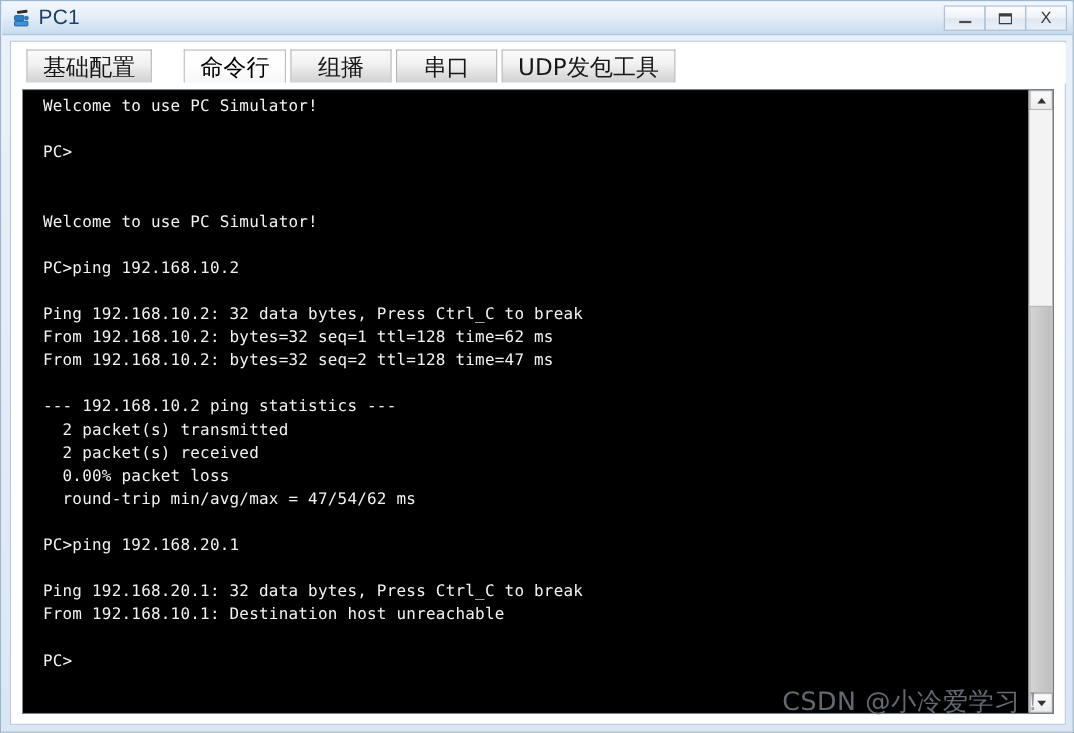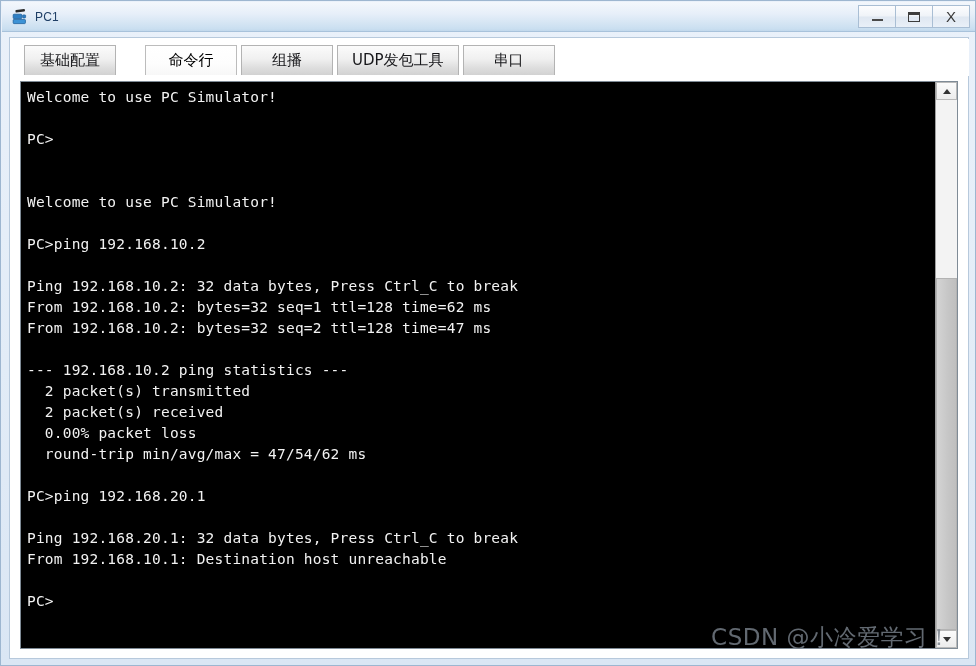--- a/index.html
+++ b/index.html
@@ -43,21 +43,21 @@
     display: flex;
     align-items: center;
     gap: 6px;
   }
   .app-icon {
     width: 18px; height: 18px;
     position: relative;
     flex: none;
   }
   .title-text {
-    font-size: 12px;
+    font-size: 19px;
     color: #1f3f66;
     letter-spacing: .2px;
     white-space: nowrap;
   }
 
   .winbtns {
     position: absolute;
     right: 6px; top: 3px;
     display: flex;
     gap: 0px;
@@ -122,21 +122,21 @@
     gap: 4px;
   }
   .tab {
     height: 30px;
     box-sizing: border-box;
     padding: 0 14px;
     min-width: 92px;
     display: flex;
     align-items: center;
     justify-content: center;
-    font-size: 15px;
+    font-size: 21px;
     color: #17171a;
     border: 1px solid #b3b3b3;
     border-bottom: none;
     background: linear-gradient(to bottom, #fbfbfb 0%, #f0f0f0 45%, #dedede 75%, #d2d2d2 100%);
     cursor: pointer;
     white-space: nowrap;
     font-family: "DejaVu Sans", "Liberation Sans", sans-serif;
   }
   .tab.active {
     background: linear-gradient(to bottom, #ffffff 0%, #fdfdfd 60%, #f7f7f7 100%);
@@ -168,20 +168,21 @@
     box-sizing: border-box;
   }
   .term-line {
     font-family: "DejaVu Sans Mono", "Liberation Mono", monospace;
     font-size: 14.5px;
     line-height: 21px;
     color: #f2f2f2;
     white-space: pre;
     letter-spacing: 0.2px;
     height: 21px;
+    margin-left: 12px;
   }
 
   
   .scrollbar {
     position: absolute;
     right: 0; top: 0;
     width: 22px;
     height: 566px;
     background: #f0f0f0;
     border-left: 1px solid #a0a0a0;
@@ -279,24 +280,24 @@
       <div class="tab">
           <span>基础配置</span>
         </div>
       <div class="tab active">
           <span>命令行</span>
         </div>
       <div class="tab">
           <span>组播</span>
         </div>
       <div class="tab">
+          <span>串口</span>
+        </div>
+      <div class="tab">
           <span>UDP发包工具</span>
-        </div>
-      <div class="tab">
-          <span>串口</span>
         </div>
     </div>
 
     <div class="term-wrap">
       <div class="term" id="terminal">
           <div class="term-line">Welcome to use PC Simulator!</div>
           <div class="term-line"></div>
           <div class="term-line">PC&gt;</div>
           <div class="term-line"></div>
           <div class="term-line"></div>

